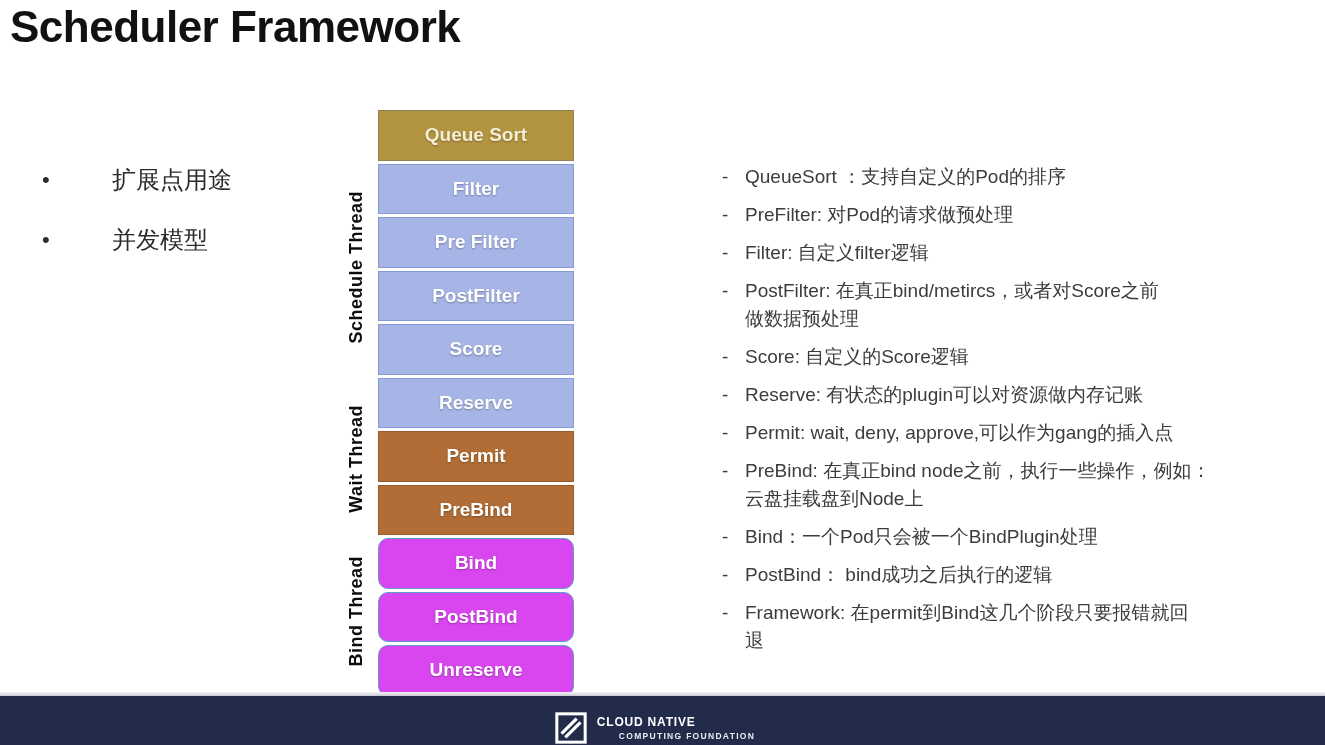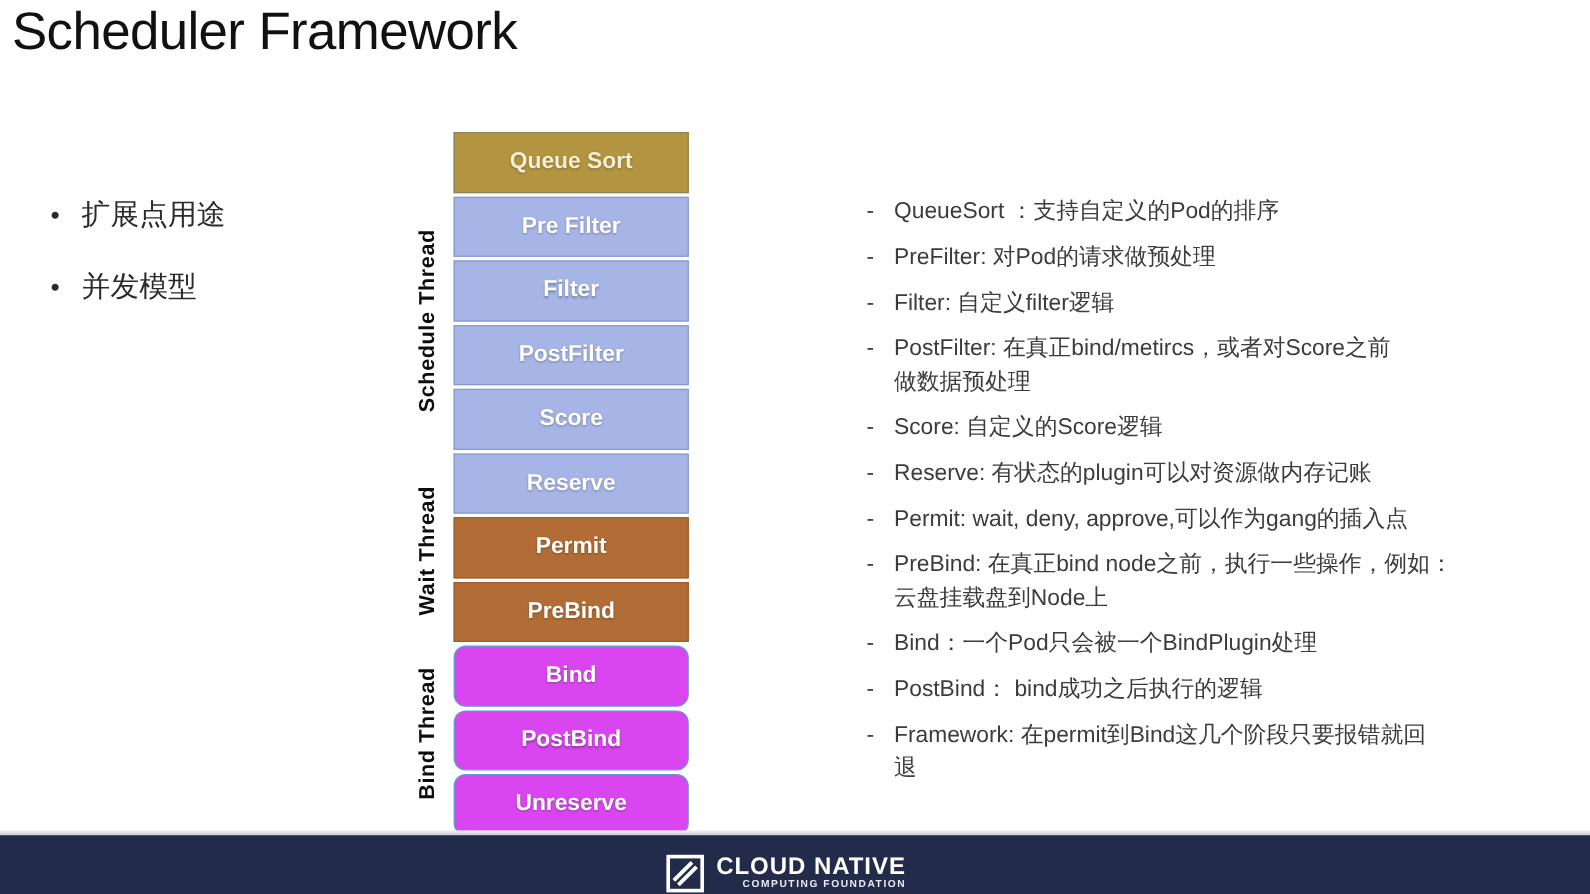--- a/index.html
+++ b/index.html
@@ -1,28 +1,28 @@
 <!DOCTYPE html>
 <html><head>
 <meta charset="utf-8">
 <style>
   html,body{margin:0;padding:0;background:#ffffff;}
   .slide{
     position:relative;width:1325px;height:745px;background:#ffffff;
     font-family:"Liberation Sans", sans-serif;overflow:hidden;
   }
   .title{
-    position:absolute;left:10px;top:2px;font-size:44px;font-weight:400;
+    position:absolute;left:10px;top:2px;font-size:44px;font-weight:700;
     color:#111;letter-spacing:-0.5px;
   }
   
   .left-bullets{position:absolute;left:42px;top:163px;width:280px;}
   .left-bullet{display:flex;align-items:flex-start;margin-bottom:26px;color:#2b2b2b;}
   .left-bullet .marker{font-size:22px;line-height:34px;width:26px;}
-  .left-bullet .txt{font-size:24px;line-height:34px;}
+  .left-bullet .txt{font-size:24px;line-height:34px;margin-left:44px;}
   
   .stack{
     position:absolute;left:378px;top:110px;width:196px;
     display:flex;flex-direction:column;gap:3px;
   }
   .stage{
     height:50.5px;box-sizing:border-box;display:flex;align-items:center;justify-content:center;
     font-size:19px;font-weight:bold;color:#ffffff;
     text-shadow:0 1px 2px rgba(0,0,0,.3);
     border:1.5px solid rgba(60,70,90,.35);
@@ -59,21 +59,21 @@
     box-sizing:border-box;padding-right:16px;flex-direction:column;
   }
   .ali-logo{display:flex;align-items:center;gap:10px;}
   .ali-brackets{display:flex;align-items:center;}
   .abr-left{width:13px;height:24px;border:3.5px solid #fff;border-right:none;border-radius:6px 0 0 6px;box-sizing:border-box;}
   .abr-right{width:13px;height:24px;border:3.5px solid #fff;border-left:none;border-radius:0 6px 6px 0;box-sizing:border-box;}
   .abr-dash{width:12px;height:3.5px;background:#fff;margin:0 3px;}
   .ali-name{color:#fff;font-size:25px;letter-spacing:2px;font-weight:500;}
   .cncf-logo{display:flex;align-items:center;gap:9px;}
   .cncf-text{display:flex;flex-direction:column;justify-content:center;}
-  .cncf-line1{color:#fff;font-size:20px;font-weight:bold;letter-spacing:.8px;line-height:17px;}
+  .cncf-line1{color:#fff;font-size:12px;font-weight:bold;letter-spacing:.8px;line-height:17px;}
   .cncf-line2{color:#e8ebf2;font-size:8.5px;font-weight:bold;letter-spacing:1.3px;line-height:11px;padding-left:22px;}
 </style>
 </head>
 <body>
 
 <div class="slide">
 
   <div class="title">Scheduler Framework</div>
 
   <div class="left-bullets">
@@ -92,22 +92,22 @@
   </div>
   <div class="thread-label tl-wait">
     <span>Wait Thread</span>
   </div>
   <div class="thread-label tl-bind">
     <span>Bind Thread</span>
   </div>
 
   <div class="stack">
     <div class="stage g-queue">Queue Sort</div>
+    <div class="stage g-schedule">Filter</div>
     <div class="stage g-schedule">Pre Filter</div>
-    <div class="stage g-schedule">Filter</div>
     <div class="stage g-schedule">PostFilter</div>
     <div class="stage g-schedule">Score</div>
     <div class="stage g-schedule">Reserve</div>
     <div class="stage g-wait">Permit</div>
     <div class="stage g-wait">PreBind</div>
     <div class="stage g-bind">Bind</div>
     <div class="stage g-bind">PostBind</div>
     <div class="stage g-bind">Unreserve</div>
   </div>
 

